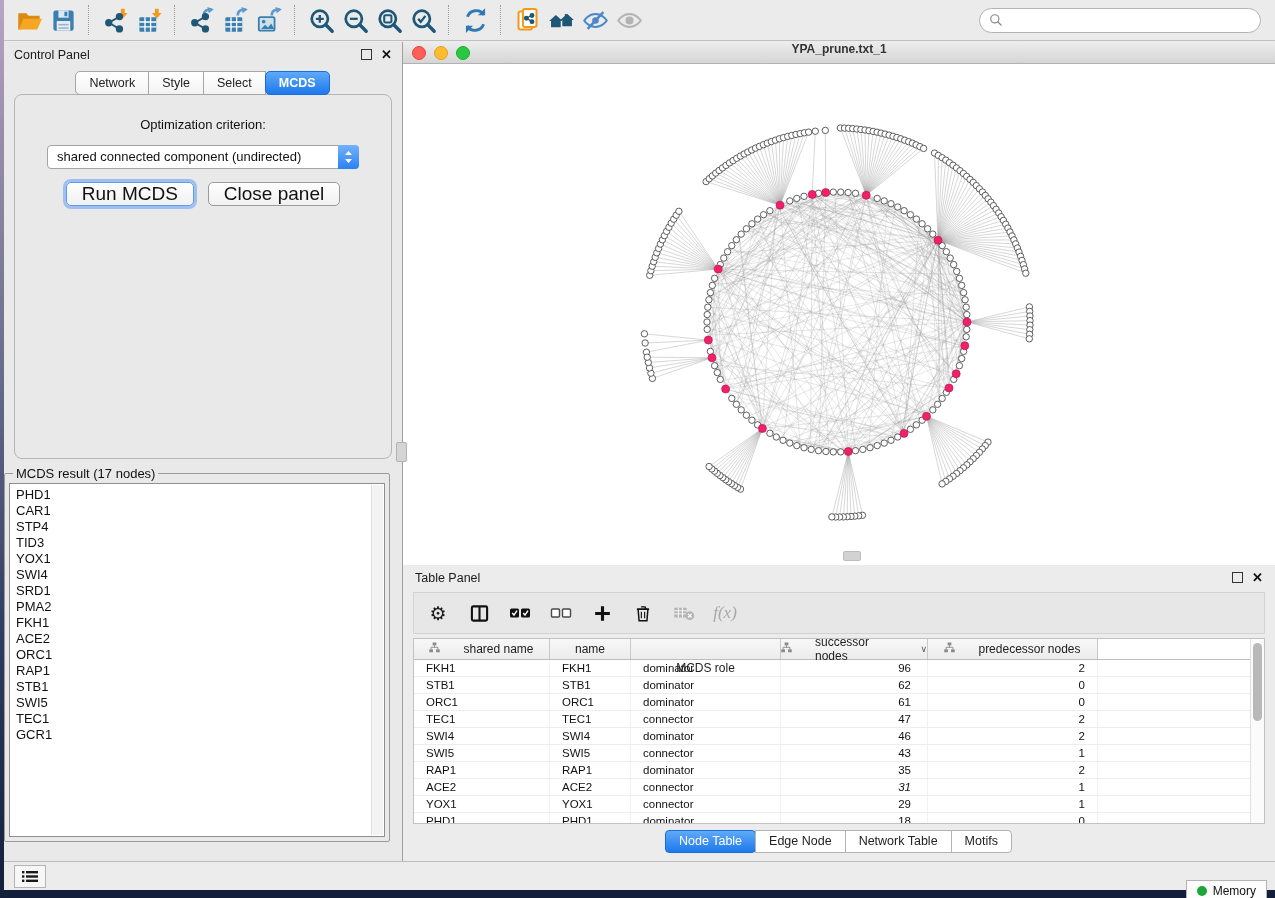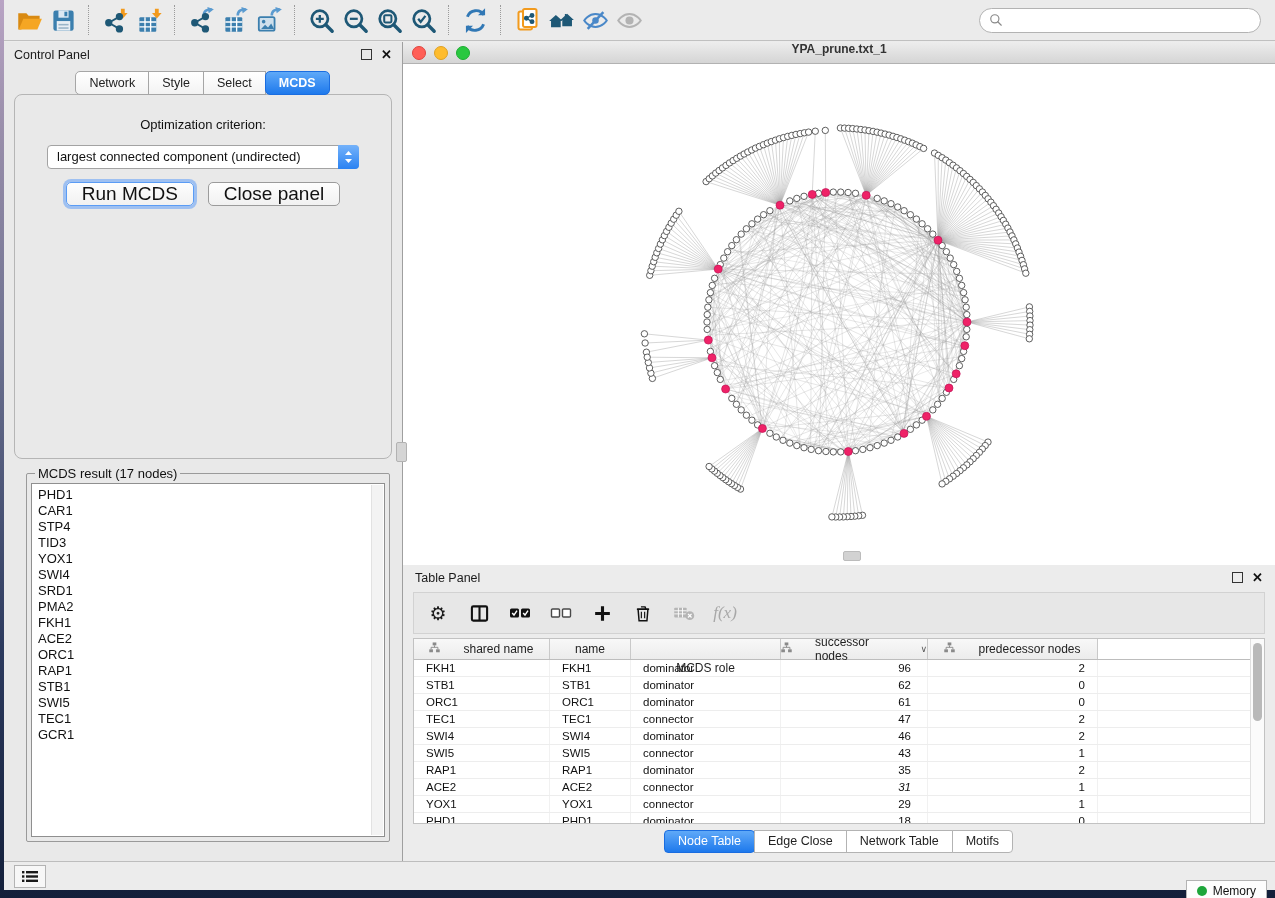--- a/index.html
+++ b/index.html
@@ -40,21 +40,21 @@
   .opt-label{text-align:center;margin-top:22px;font-size:13px;color:#111}
   .selectbox{position:relative;margin:13px auto 0;width:312px;height:24px;background:#fff;border:1px solid #a3a3a3;
     border-radius:4px;box-sizing:border-box;cursor:pointer}
   .selectbox .val{font-size:13px;color:#111;line-height:22px;padding-left:9px;white-space:nowrap}
   .select-cap{position:absolute;right:-1px;top:-1px;width:21px;height:24px;border-radius:0 4px 4px 0;
     background:linear-gradient(#74b2fa,#2a82f2);display:flex;align-items:center;justify-content:center}
   .btn-row{display:flex;justify-content:center;gap:14px;margin-top:13px}
   .btn{height:24px;padding:0 15px;font-size:19px;font-family:"Liberation Sans",sans-serif;color:#111;
     background:linear-gradient(#fefefe,#f1f1f1);border:1px solid #9b9b9b;border-radius:5px;cursor:pointer}
   .btn.focused{box-shadow:0 0 0 3px rgba(96,158,248,.55);border-color:#5a9cf5}
-  .mcds-fieldset{margin:7px 12px 0 22px;border:1px solid #9a9a9a;border-radius:2px;padding:2px 4px 4px;height:376px;box-sizing:border-box}
+  .mcds-fieldset{margin:7px 12px 0 0;border:1px solid #9a9a9a;border-radius:2px;padding:2px 4px 4px;height:376px;box-sizing:border-box}
   .mcds-fieldset legend{font-size:13px;color:#111;padding:0 3px;margin-left:4px}
   .mcds-list{background:#fff;border:1px solid #8f8f8f;height:352px;position:relative;overflow:hidden}
   .mcds-list ul{margin:3px 0 0 6px;padding:0;list-style:none;font-size:13px;line-height:16px;color:#111}
   .mcds-scroll{position:absolute;top:1px;right:1px;bottom:1px;width:11px;background:#f3f3f3;border-left:1px solid #e2e2e2}
 
   .vgrip{position:absolute;left:392px;top:400px;width:9px;height:18px;background:#d5d5d5;border:1px solid #b2b2b2;border-radius:2px;cursor:col-resize;z-index:5}
   .hgrip{position:absolute;left:440px;top:509px;width:16px;height:8px;background:#d2d2d2;border:1px solid #bcbcbc;border-radius:2px;cursor:row-resize;z-index:5}
 
   
   .right-col{position:absolute;left:399px;top:0;right:0;height:100%}
@@ -270,21 +270,21 @@
         </div>
         <div class="cp-tabs">
             <div class="cp-tab">Network</div>
             <div class="cp-tab">Style</div>
             <div class="cp-tab">Select</div>
             <div class="cp-tab active">MCDS</div>
           </div>
         <div class="cp-tabbox">
           <div class="opt-label">Optimization criterion:</div>
           <div class="selectbox">
-            <div class="val">largest connected component (undirected)</div>
+            <div class="val">shared connected component (undirected)</div>
             <div class="select-cap">
               <svg width="9" height="14" viewBox="0 0 9 14">
                 <path d="M4.5 1L8 5H1z" fill="#fff"></path>
                   <path d="M4.5 13L1 9h7z" fill="#fff"></path>
               </svg>
             </div>
           </div>
           <div class="btn-row">
             <button class="btn focused">Run MCDS</button>
             <button class="btn">Close panel</button>
@@ -1258,21 +1258,21 @@
                   <div class="td num" style="width: 147px; padding: 0px 16px 0px 0px;">18</div>
                   <div class="td num" style="width: 170px; padding: 0px 12px 0px 0px;">0</div>
                 </div>
               </div>
             <div class="tbl-scroll">
               <div class="tbl-thumb"></div>
             </div>
           </div>
           <div class="bottom-tabs">
               <div class="btab active">Node Table</div>
-              <div class="btab">Edge Close</div>
+              <div class="btab">Edge Node</div>
               <div class="btab">Network Table</div>
               <div class="btab">Motifs</div>
             </div>
         </div>
 
       </div>
     </div>
 
     <div class="status-bar">
       <div class="list-btn">

